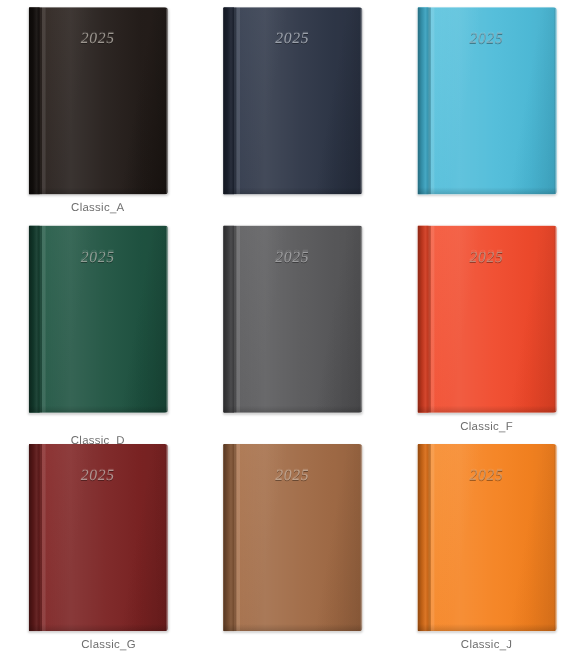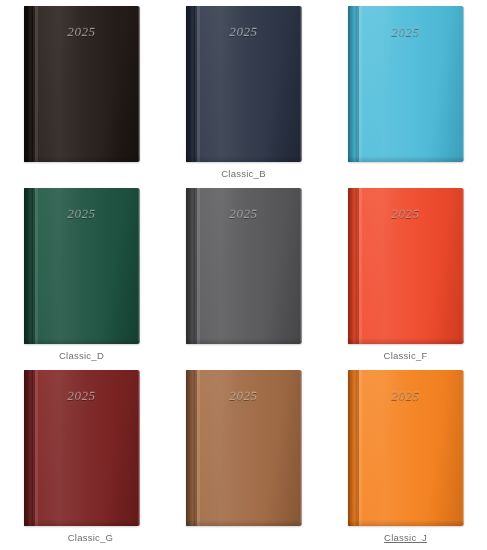--- a/index.html
+++ b/index.html
@@ -185,35 +185,35 @@
             <div class="cover" style="background: linear-gradient(100deg, rgb(51, 41, 36) 0%, rgb(36, 29, 26) 38%, rgb(36, 29, 26) 72%, rgb(23, 18, 15) 100%);"></div>
             <div class="sheen"></div>
             <div class="spine" style="background-color: rgb(18, 14, 12);"></div>
             <div class="hinge"></div>
             <div class="hinge-light"></div>
             <div class="pages"></div>
             <div class="bottom-shade"></div>
             <div class="year" style="color: rgb(155, 149, 142); text-shadow: rgba(0, 0, 0, 0.35) 0px 1px 0px, rgba(255, 255, 255, 0.1) 0px -1px 0px;">2025</div>
           </div>
         </div>
+        <div class="caption" style="color: rgb(109, 109, 109);">Classic_A</div>
       </div>
       <div class="cell cell-1">
         <div class="book-wrap">
           <div class="book">
             <div class="cover" style="background: linear-gradient(100deg, rgb(60, 69, 87) 0%, rgb(46, 54, 71) 38%, rgb(46, 54, 71) 72%, rgb(34, 41, 56) 100%);"></div>
             <div class="sheen"></div>
             <div class="spine" style="background-color: rgb(28, 34, 48);"></div>
             <div class="hinge"></div>
             <div class="hinge-light"></div>
             <div class="pages"></div>
             <div class="bottom-shade"></div>
             <div class="year" style="color: rgb(154, 160, 170); text-shadow: rgba(0, 0, 0, 0.35) 0px 1px 0px, rgba(255, 255, 255, 0.1) 0px -1px 0px;">2025</div>
           </div>
         </div>
-        <div class="caption" style="color: rgb(109, 109, 109);">Classic_B</div>
       </div>
       <div class="cell cell-2">
         <div class="book-wrap">
           <div class="book">
             <div class="cover" style="background: linear-gradient(100deg, rgb(104, 201, 225) 0%, rgb(79, 188, 217) 38%, rgb(79, 188, 217) 72%, rgb(63, 169, 198) 100%);"></div>
             <div class="sheen"></div>
             <div class="spine" style="background-color: rgb(58, 162, 191);"></div>
             <div class="hinge"></div>
             <div class="hinge-light"></div>
             <div class="pages"></div>
@@ -230,21 +230,21 @@
             <div class="cover" style="background: linear-gradient(100deg, rgb(42, 97, 77) 0%, rgb(31, 83, 65) 38%, rgb(31, 83, 65) 72%, rgb(22, 67, 52) 100%);"></div>
             <div class="sheen"></div>
             <div class="spine" style="background-color: rgb(18, 58, 44);"></div>
             <div class="hinge"></div>
             <div class="hinge-light"></div>
             <div class="pages"></div>
             <div class="bottom-shade"></div>
             <div class="year" style="color: rgb(143, 157, 148); text-shadow: rgba(0, 0, 0, 0.35) 0px 1px 0px, rgba(255, 255, 255, 0.1) 0px -1px 0px;">2025</div>
           </div>
         </div>
-        <div class="caption" style="color: rgb(109, 109, 109);">Classic_D</div>
+        <div class="caption" style="color: rgb(109, 109, 109); margin-top: 12px;">Classic_D</div>
       </div>
       <div class="cell cell-1">
         <div class="book-wrap">
           <div class="book">
             <div class="cover" style="background: linear-gradient(100deg, rgb(102, 102, 104) 0%, rgb(88, 88, 90) 38%, rgb(88, 88, 90) 72%, rgb(74, 74, 76) 100%);"></div>
             <div class="sheen"></div>
             <div class="spine" style="background-color: rgb(65, 65, 67);"></div>
             <div class="hinge"></div>
             <div class="hinge-light"></div>
             <div class="pages"></div>
@@ -305,16 +305,16 @@
             <div class="cover" style="background: linear-gradient(100deg, rgb(248, 148, 60) 0%, rgb(245, 130, 32) 38%, rgb(245, 130, 32) 72%, rgb(225, 116, 26) 100%);"></div>
             <div class="sheen"></div>
             <div class="spine" style="background-color: rgb(217, 109, 24);"></div>
             <div class="hinge"></div>
             <div class="hinge-light"></div>
             <div class="pages"></div>
             <div class="bottom-shade"></div>
             <div class="year" style="color: rgb(199, 148, 104); text-shadow: rgba(0, 0, 0, 0.35) 0px 1px 0px, rgba(255, 255, 255, 0.1) 0px -1px 0px;">2025</div>
           </div>
         </div>
-        <div class="caption" style="color: rgb(109, 109, 109); text-decoration: underline;">Classic_J</div>
+        <div class="caption" style="color: rgb(109, 109, 109);">Classic_J</div>
       </div>
     </div>
   </div>
 
 </body></html>

